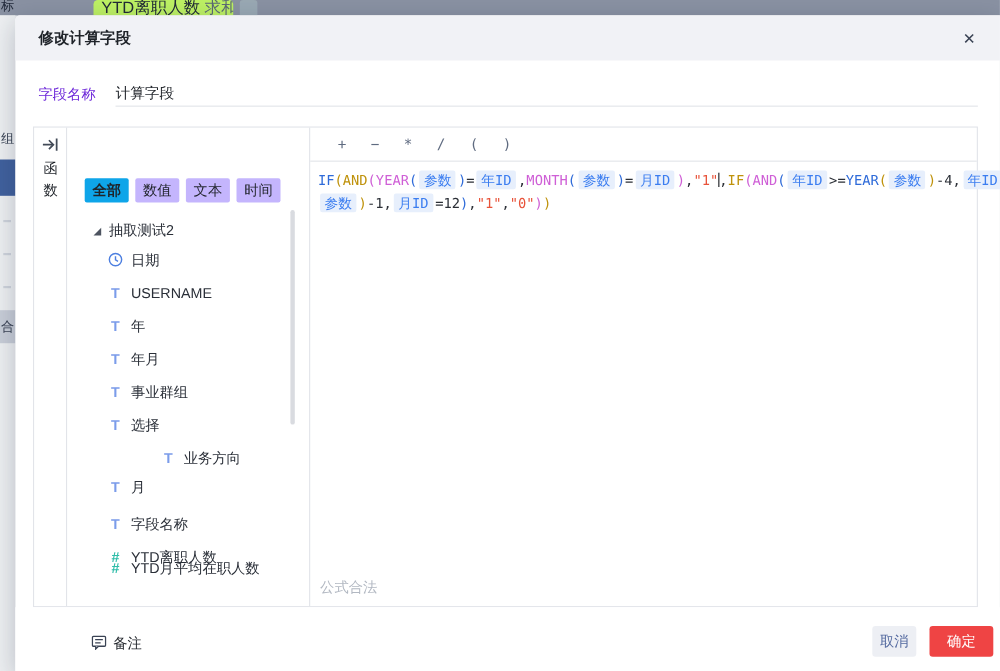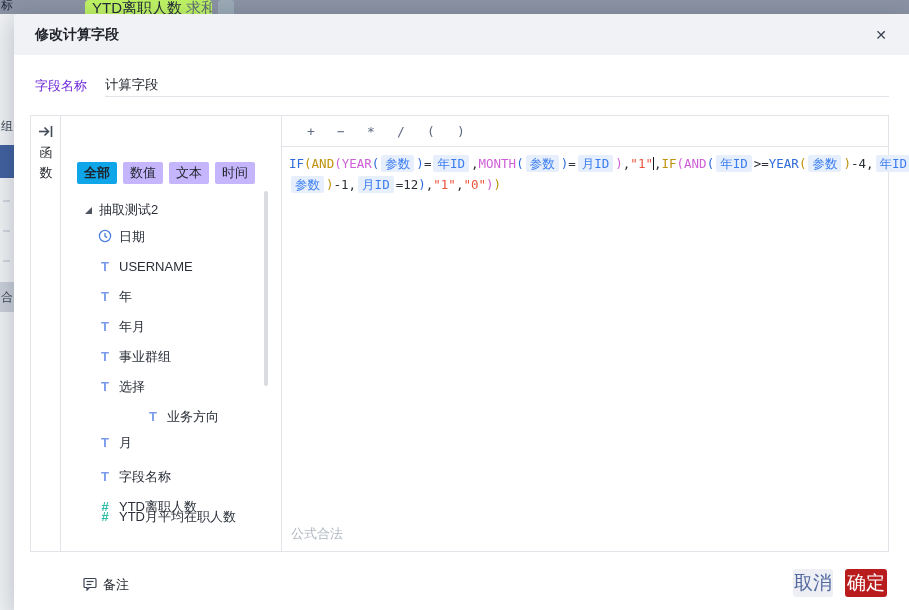--- a/index.html
+++ b/index.html
@@ -68,23 +68,23 @@
   .tk-red  { color:#e8533a; }
   .tk-plain{ color:#2b2f36; }
   .tk-field{ color:#3b7df0; background:#e7effc; border-radius:2px; padding:1px 4px; margin:0 2px; }
   .tk-caret{ display:inline-block; width:1px; height:13px; background:#16181c; vertical-align:-2px; }
   .status { position:absolute; left:9px; bottom:8px; color:#b2b8c2; }
 
   
   .footer { position:absolute; left:0; bottom:0; width:100%; height:58px; background:#fff; }
   .note { position:absolute; left:21px; top:24px; color:#1f2329; cursor:pointer;margin-left:48px; }
   .note svg { vertical-align:-2px; margin-right:6px; }
-  .btn { position:absolute; top:17px; height:28px; border:none; border-radius:3px; font-size:19px; cursor:pointer; font-family:Liberation Mono, monospace; }
+  .btn { position:absolute; top:17px; height:28px; border:none; border-radius:3px; font-size:13px; cursor:pointer; font-family:Liberation Mono, monospace; }
   .btn-cancel { left:779px; width:40px; background:#edeff4; color:#53699f; }
-  .btn-ok { left:831px; width:42px; background:#b91c1c; color:#fff; }
+  .btn-ok { left:831px; width:58px; background:#ef4444; color:#fff; }
 </style>
 </head>
 <body>
 
 <div id="stage">
 
   <div class="topbar">
     <span class="topbar-partial">标</span>
     <div class="top-pill">
       <span class="t1">YTD离职人数</span><span class="t2">求和</span>

